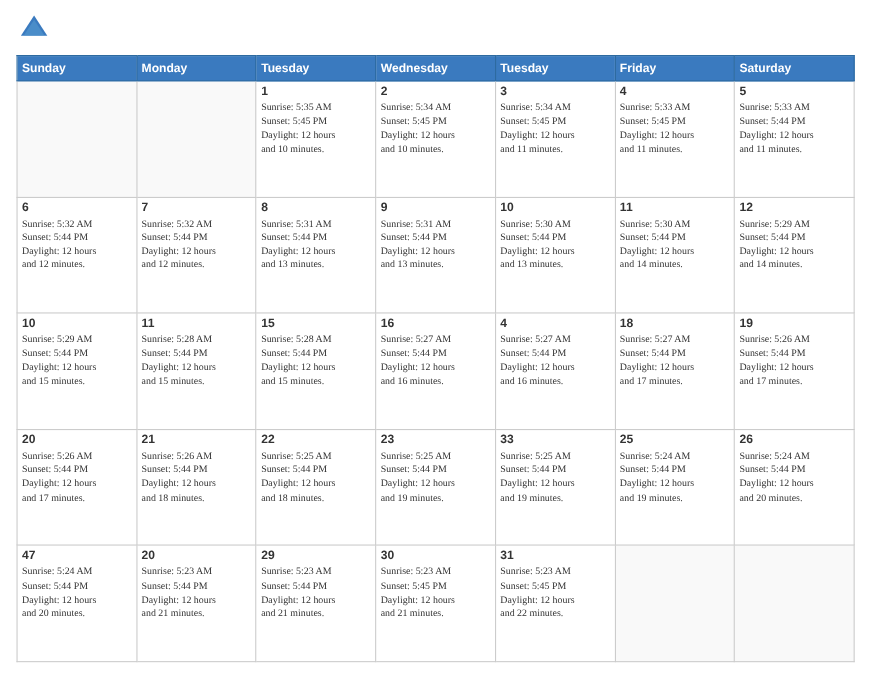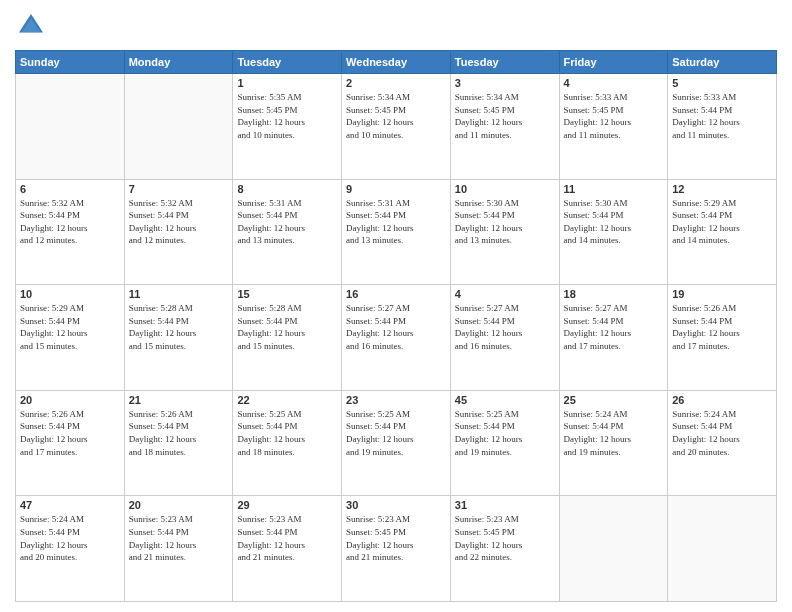--- a/index.html
+++ b/index.html
@@ -228,21 +228,21 @@
           </td>
           <td>
             <span class="day-num">22</span>
             <div class="day-info">Sunrise: 5:25 AM<br>Sunset: 5:44 PM<br>Daylight: 12 hours<br>and 18 minutes.</div>
           </td>
           <td>
             <span class="day-num">23</span>
             <div class="day-info">Sunrise: 5:25 AM<br>Sunset: 5:44 PM<br>Daylight: 12 hours<br>and 19 minutes.</div>
           </td>
           <td>
-            <span class="day-num">45</span>
+            <span class="day-num">33</span>
             <div class="day-info">Sunrise: 5:25 AM<br>Sunset: 5:44 PM<br>Daylight: 12 hours<br>and 19 minutes.</div>
           </td>
           <td>
             <span class="day-num">25</span>
             <div class="day-info">Sunrise: 5:24 AM<br>Sunset: 5:44 PM<br>Daylight: 12 hours<br>and 19 minutes.</div>
           </td>
           <td>
             <span class="day-num">26</span>
             <div class="day-info">Sunrise: 5:24 AM<br>Sunset: 5:44 PM<br>Daylight: 12 hours<br>and 20 minutes.</div>
           </td>

